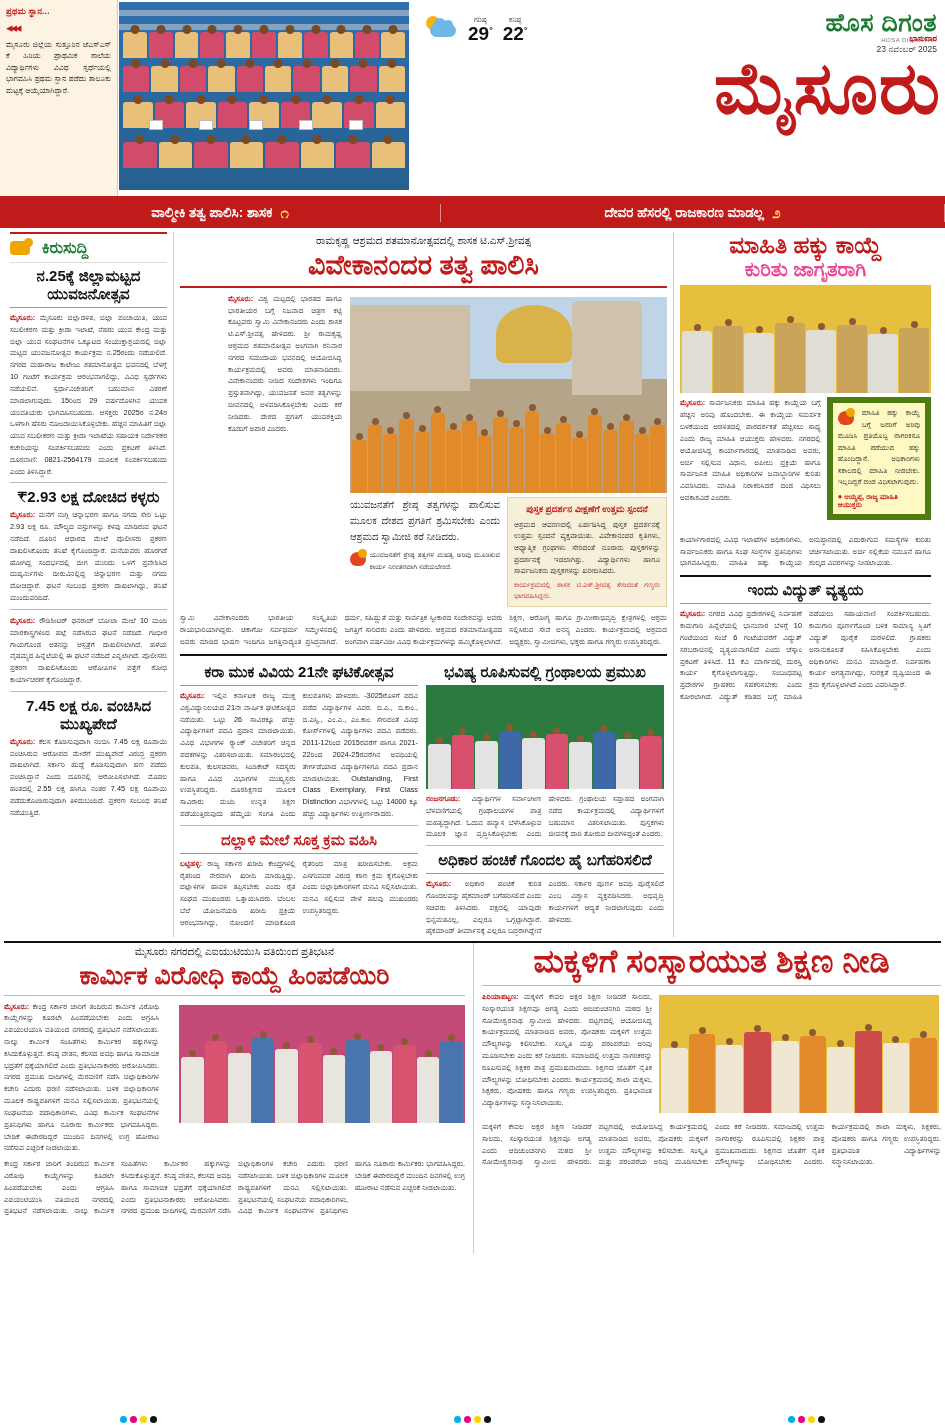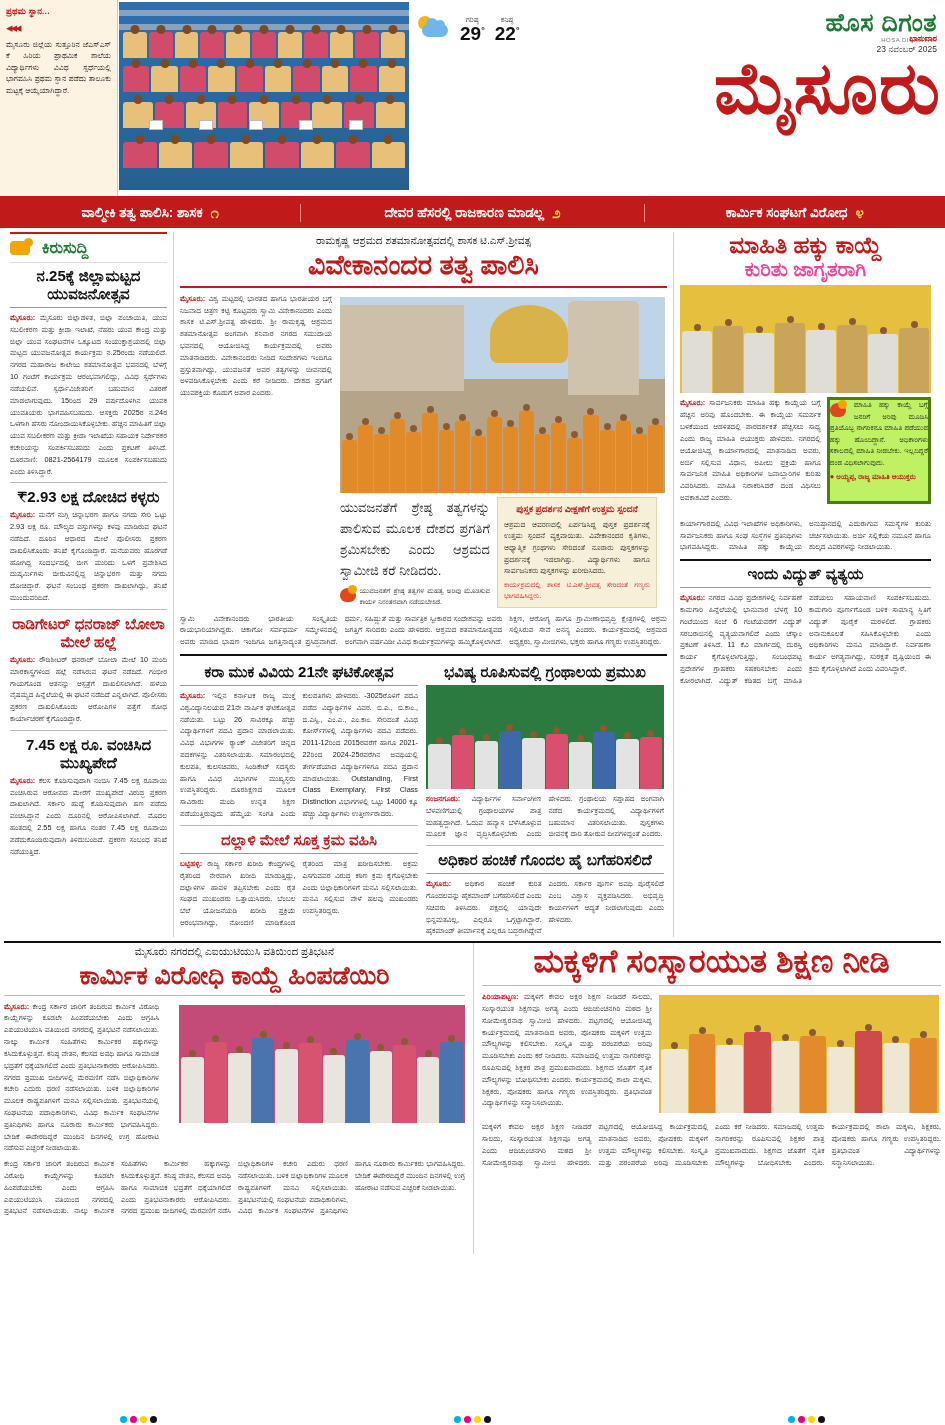--- a/index.html
+++ b/index.html
@@ -32,21 +32,21 @@
   }
   .mh-photo .stage { position:absolute; inset:0; }
   .mh-photo .bar { position:absolute; left:0; right:0; height:6px; background:#cfcfcf; opacity:.55; }
   .mh-photo .roww { position:absolute; left:4px; right:4px; display:flex; gap:2px; }
   .mh-photo .pp { flex:1; height:26px; background:#e8c07a; border-radius:3px 3px 0 0; position:relative;}
   .mh-photo .pp::after{content:""; position:absolute; left:50%; top:-7px; transform:translateX(-50%); width:9px;height:9px;border-radius:50%;background:#7a4a27;}
   .mh-photo .pw { flex:1; height:26px; background:#d24b6a; border-radius:3px 3px 0 0; position:relative;}
   .mh-photo .pw::after{content:""; position:absolute; left:50%; top:-7px; transform:translateX(-50%); width:9px;height:9px;border-radius:50%;background:#7a4a27;}
   .mh-photo .card { position:absolute; width:14px; height:10px; background:#fff; border:1px solid #bbb; }
 
-  .mh-right { position:absolute; left:410px; top:0; right:0; height:168px; }
+  .mh-right { position:absolute; left:410px; top:0; right:0; height:168px;padding-left:8px; }
   .mh-wxrow { display:flex; align-items:center; gap:10px; padding:16px 10px 0 6px; }
   .wx-icon { width:34px; height:26px; position:relative; }
   .wx-sun { position:absolute; left:2px; top:0; width:14px;height:14px;border-radius:50%;background:#f6b21b; }
   .wx-cloud { position:absolute; left:6px; top:8px; width:26px;height:13px;border-radius:9px;background:#6fb7e8; }
   .wx-cloud::before{content:"";position:absolute;left:4px;top:-6px;width:12px;height:12px;border-radius:50%;background:#6fb7e8;}
   .wx-cloud::after{content:"";position:absolute;left:13px;top:-4px;width:10px;height:10px;border-radius:50%;background:#6fb7e8;}
   .wx-block { text-align:center; line-height:1; }
   .wx-lab { font-size:7.5px; color:#333; }
   .wx-val { font-size:19px; font-weight:bold; color:#111;text-align:right; }
   .wx-val sup { font-size:9px; }
@@ -132,21 +132,21 @@
   .caption-box {
     background:#f7f0d8; border:1px solid #e2d6a8; padding:5px 6px;
     font-size:7.5px; line-height:1.55; text-align:justify; color:#1a1a1a;
   }
   .caption-title { color:#c01a1a; font-weight:bold; font-size:9px; text-align:center; display:block; margin-bottom:2px;}
   .mango { width:20px; height:20px; position:relative; float:left; margin:0 4px 0 0;}
   .mango .m1 { position:absolute; left:0; top:3px; width:16px;height:14px;background:#e0471f;border-radius:50% 50% 45% 45%;}
   .mango .m2 { position:absolute; left:8px; top:0px; width:9px;height:9px;background:#f0a500;border-radius:50%;}
 
   .boxed {
-    border:3px solid #4d7c0f; background:#bef264; 
+    border:6px solid #4d7c0f; background:#fef9c3; padding:5px;
   }
   .bullet-red { color:#c01a1a; font-weight:bold; font-size:7.5px; }
 
   .section-rule { border-top:2px solid #111; margin:6px 0 4px; }
   .thin-rule { border-top:1px solid #999; margin:4px 0; }
 
   .bottom-band { display:flex; padding:0 4px; }
   .bb-left { width:470px; padding-right:8px; border-right:1px solid #cfcfcf;}
   .bb-right { width:467px; padding-left:8px; }
 
@@ -258,24 +258,20 @@
     <div class="cell" style="flex:1;justify-content:center">
       <span>ವಾಲ್ಮೀಕಿ ತತ್ವ ಪಾಲಿಸಿ: ಶಾಸಕ</span>
       <span class="num">೧</span>
     </div>
     <div class="sep"></div>
     <div class="cell" style="flex:1.15;justify-content:center">
       <span>ದೇವರ ಹೆಸರಲ್ಲಿ ರಾಜಕಾರಣ ಮಾಡಲ್ಲ</span>
       <span class="num">೨</span>
     </div>
     <div class="sep"></div>
-    <div class="cell" style="flex:1;justify-content:center">
-      <span>ಕಾರ್ಮಿಕ ಸಂಘಟಗೆ ವಿರೋಧ</span>
-      <span class="num">೪</span>
-    </div>
   </div>
 
   <div class="content">
 
     <div class="col col-1">
       <div class="kicker-box">
         <div class="kicker-hand">
             <span class="h"></span>
             <span class="t"></span>
           </div>
@@ -297,21 +293,20 @@
         <div class="med-head">₹2.93 ಲಕ್ಷ ದೋಚಿದ ಕಳ್ಳರು</div>
         <div class="body-text">
           <span class="dateline">ಮೈಸೂರು:</span>
           <span>ಮನೆಗೆ ನುಗ್ಗಿ ಚಿನ್ನಾಭರಣ ಹಾಗೂ ನಗದು ಸೇರಿ ಒಟ್ಟು 2.93 ಲಕ್ಷ ರೂ. ಮೌಲ್ಯದ ವಸ್ತುಗಳನ್ನು ಕಳವು ಮಾಡಿರುವ ಘಟನೆ ನಡೆದಿದೆ. ದೂರಿನ ಆಧಾರದ ಮೇಲೆ ಪೊಲೀಸರು ಪ್ರಕರಣ ದಾಖಲಿಸಿಕೊಂಡು ತನಿಖೆ ಕೈಗೊಂಡಿದ್ದಾರೆ. ಮನೆಯವರು ಹೊರಗಡೆ ಹೋಗಿದ್ದ ಸಂದರ್ಭದಲ್ಲಿ ಬೀಗ ಮುರಿದು ಒಳಗೆ ಪ್ರವೇಶಿಸಿದ ದುಷ್ಕರ್ಮಿಗಳು ಬೀರುವಿನಲ್ಲಿದ್ದ ಚಿನ್ನಾಭರಣ ಮತ್ತು ನಗದು ದೋಚಿದ್ದಾರೆ. ಘಟನೆ ಸಂಬಂಧ ಪ್ರಕರಣ ದಾಖಲಾಗಿದ್ದು, ತನಿಖೆ ಮುಂದುವರಿದಿದೆ.</span>
         </div>
       </div>
 
       <div class="hrule"></div>
 
       <div>
-        <div class="med-head red">ರಾಡಿಗೇಟರ್ ಧನರಾಜ್ ಬೋಲಾ ಮೇಲೆ ಹಲ್ಲೆ</div>
         <div class="body-text">
           <span class="dateline">ಮೈಸೂರು:</span>
           <span>ರೌಡಿಶೀಟರ್ ಧನರಾಜ್ ಬೋಲಾ ಮೇಲೆ 10 ಮಂದಿ ಮಾರಕಾಸ್ತ್ರಗಳಿಂದ ಹಲ್ಲೆ ನಡೆಸಿರುವ ಘಟನೆ ನಡೆದಿದೆ. ಗಂಭೀರ ಗಾಯಗೊಂಡ ಆತನನ್ನು ಆಸ್ಪತ್ರೆಗೆ ದಾಖಲಿಸಲಾಗಿದೆ. ಹಳೆಯ ವೈಷಮ್ಯದ ಹಿನ್ನೆಲೆಯಲ್ಲಿ ಈ ಘಟನೆ ನಡೆದಿದೆ ಎನ್ನಲಾಗಿದೆ. ಪೊಲೀಸರು ಪ್ರಕರಣ ದಾಖಲಿಸಿಕೊಂಡು ಆರೋಪಿಗಳ ಪತ್ತೆಗೆ ಶೋಧ ಕಾರ್ಯಾಚರಣೆ ಕೈಗೊಂಡಿದ್ದಾರೆ.</span>
         </div>
       </div>
 
       <div class="hrule"></div>
 
       <div>
         <div class="med-head">7.45 ಲಕ್ಷ ರೂ. ವಂಚಿಸಿದ ಮುಖ್ಯಪೇದೆ</div>
@@ -322,21 +317,21 @@
       </div>
     </div>
 
     <div class="col col-mid">
 
       <div class="sub-head">ರಾಮಕೃಷ್ಣ ಆಶ್ರಮದ ಶತಮಾನೋತ್ಸವದಲ್ಲಿ ಶಾಸಕ ಟಿ.ಎಸ್.ಶ್ರೀವತ್ಸ</div>
       <div class="big-head red">ವಿವೇಕಾನಂದರ ತತ್ವ ಪಾಲಿಸಿ</div>
       <div class="hrule-red"></div>
 
       <div style="display:flex; gap:8px;">
-        <div style="width:152px;">
+        <div style="width:152px;margin-left:48px;">
           <div class="body-text">
             <span class="dateline">ಮೈಸೂರು:</span>
             <span>ವಿಶ್ವ ಮಟ್ಟದಲ್ಲಿ ಭಾರತದ ಹಾಗೂ ಭಾರತೀಯರ ಬಗ್ಗೆ ನಿಜವಾದ ಚಿತ್ರಣ ಕಟ್ಟಿ ಕೊಟ್ಟವರು ಸ್ವಾಮಿ ವಿವೇಕಾನಂದರು ಎಂದು ಶಾಸಕ ಟಿ.ಎಸ್.ಶ್ರೀವತ್ಸ ಹೇಳಿದರು.
 
 ಶ್ರೀ ರಾಮಕೃಷ್ಣ ಆಶ್ರಮದ ಶತಮಾನೋತ್ಸವ ಅಂಗವಾಗಿ ಶನಿವಾರ ನಗರದ ಸಮುದಾಯ ಭವನದಲ್ಲಿ ಆಯೋಜಿಸಿದ್ದ ಕಾರ್ಯಕ್ರಮದಲ್ಲಿ ಅವರು ಮಾತನಾಡಿದರು. ವಿವೇಕಾನಂದರು ನೀಡಿದ ಸಂದೇಶಗಳು ಇಂದಿಗೂ ಪ್ರಸ್ತುತವಾಗಿದ್ದು, ಯುವಜನತೆ ಅವರ ತತ್ವಗಳನ್ನು ಜೀವನದಲ್ಲಿ ಅಳವಡಿಸಿಕೊಳ್ಳಬೇಕು ಎಂದು ಕರೆ ನೀಡಿದರು. ದೇಶದ ಪ್ರಗತಿಗೆ ಯುವಶಕ್ತಿಯ ಕೊಡುಗೆ ಅಪಾರ ಎಂದರು.</span>
           </div>
         </div>
         <div style="width:325px;">
           <div class="photo" style="height:196px;">
             <div class="ph-sky"></div>
@@ -362,21 +357,21 @@
                 <i style="height:54%"></i>
                 <i style="height:76%"></i>
               <i style="height:62%"></i>
                 <i style="height:70%"></i>
                 <i style="height:58%"></i>
                 <i style="height:66%"></i>
             </div>
           </div>
           <div style="display:flex; gap:7px; margin-top:3px;">
             <div style="width:150px">
-              <div class="body-text" style="font-size:13px">
+              <div class="body-text" style="font-size:10px">
                 <span>ಯುವಜನತೆಗೆ ಶ್ರೇಷ್ಠ ತತ್ವಗಳನ್ನು ಪಾಲಿಸುವ ಮೂಲಕ ದೇಶದ ಪ್ರಗತಿಗೆ ಶ್ರಮಿಸಬೇಕು ಎಂದು ಆಶ್ರಮದ ಸ್ವಾಮೀಜಿ ಕರೆ ನೀಡಿದರು.</span>
               </div>
               <div style="margin-top:4px; display:flex; gap:3px; align-items:flex-start;">
                 <span class="mango">
                     <span class="m1"></span>
                     <span class="m2"></span>
                   </span>
                 <span class="body-text" style="font-size:7px">ಯುವಜನತೆಗೆ ಶ್ರೇಷ್ಠ ತತ್ವಗಳ ಮಹತ್ವ ಅರಿವು ಮೂಡಿಸುವ ಕಾರ್ಯ ನಿರಂತರವಾಗಿ ನಡೆಯಬೇಕಿದೆ.</span>
               </div>
             </div>

